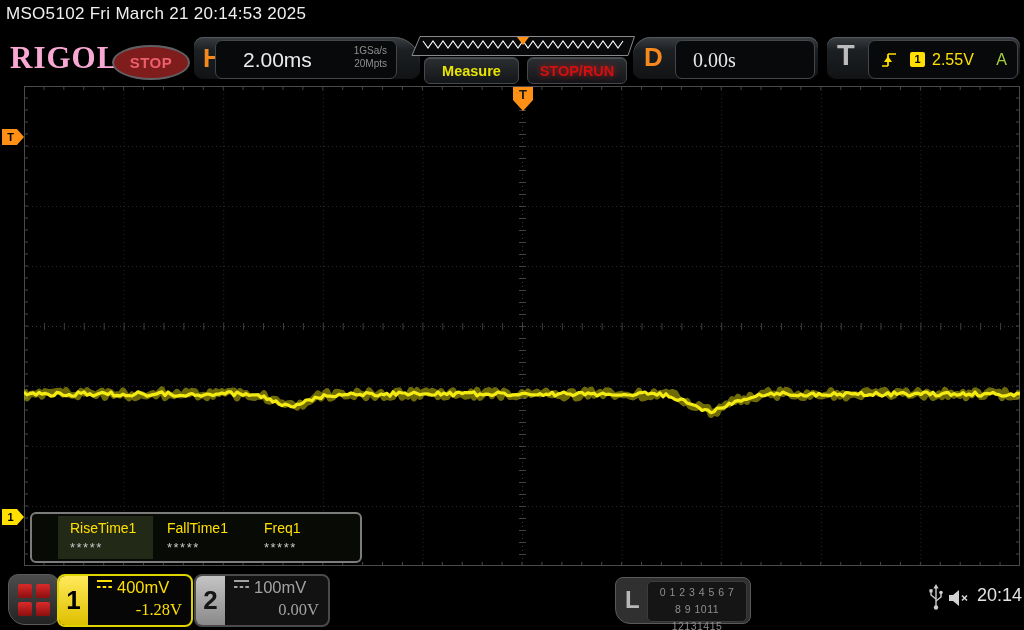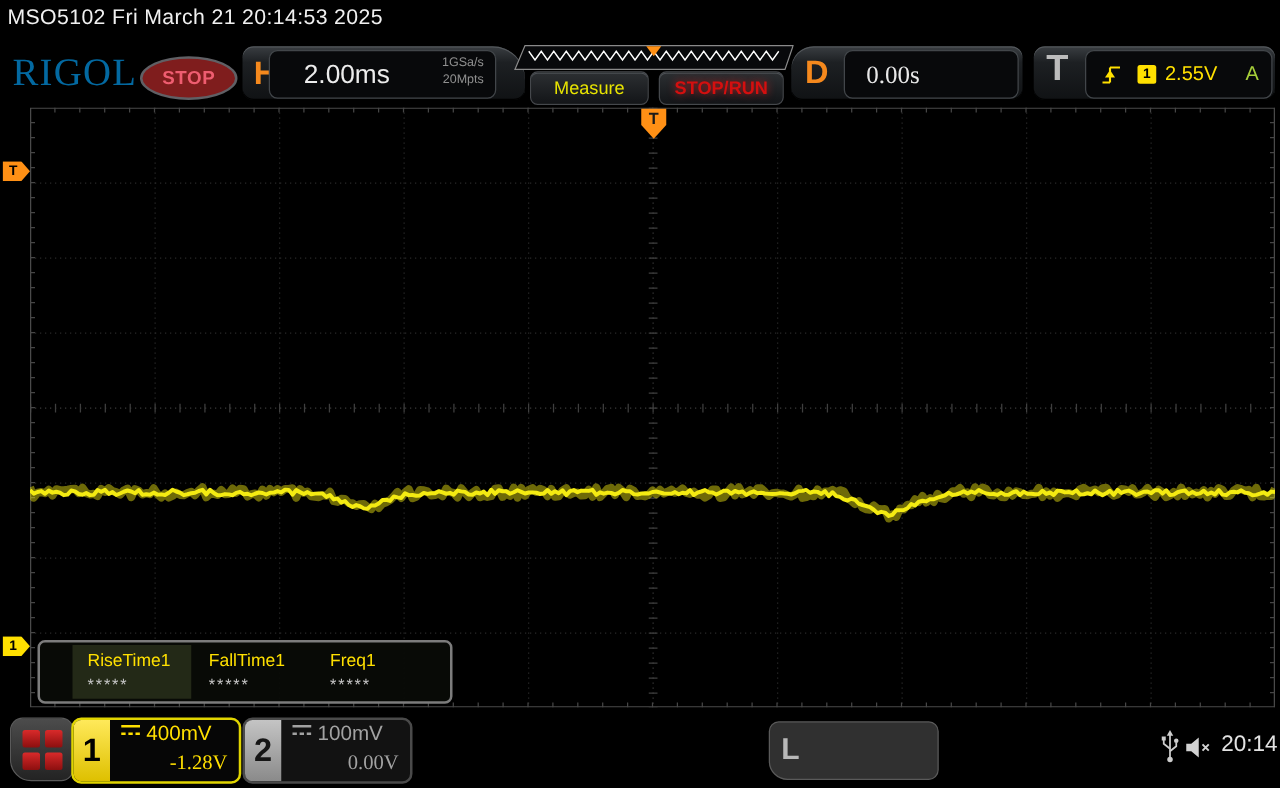--- a/index.html
+++ b/index.html
@@ -5,42 +5,42 @@
   html,body{margin:0;padding:0;background:#000;}
   body{width:1024px;height:630px;position:relative;overflow:hidden;
        font-family:"Liberation Sans","DejaVu Sans",sans-serif;-webkit-font-smoothing:antialiased;}
   .abs{position:absolute;}
 
   
   #titlebar{left:6px;top:4px;font-size:17px;color:#f0f0f0;letter-spacing:.3px;}
 
   
   #logo{left:10px;top:40px;font-family:"Liberation Serif","DejaVu Serif",serif;
-        font-weight:normal;font-size:31px;color:#0369a1;letter-spacing:1px;}
+        font-weight:bold;font-size:31px;color:#f9a8d4;letter-spacing:1px;}
   #stop-badge{left:112px;top:45px;width:74px;height:31px;background:#7f1d1d;
         border:2px solid #606065;border-radius:50%;display:flex;align-items:center;justify-content:center;}
   #stop-badge span{color:#ef5d70;font-weight:bold;font-size:15px;letter-spacing:.5px;}
 
   .hdr-block{background:linear-gradient(180deg,#3a3e42 0%,#1d2023 30%,#101214 100%);
         border-radius:9px;box-shadow:inset 0 1px 0 #54585c, inset 0 -1px 0 #000;}
   .hdr-inner{position:absolute;background:#08090b;border:1px solid #42464a;border-radius:7px;}
   .hdr-letter{position:absolute;font-weight:bold;}
 
   #h-block{left:194px;top:37px;width:226px;height:43px;border-top-right-radius:26px;}
   #h-letter{left:9px;top:6px;font-size:26px;color:#f5891d;}
   #h-inner{left:21px;top:3px;width:180px;height:37px;}
   #h-timebase{left:27px;top:7px;font-size:21px;color:#ececec;}
   #h-rates{right:9px;top:3px;text-align:right;font-size:10px;line-height:1.3;color:#8f8f8f;}
 
   #strip{left:411px;top:36px;width:224px;height:20px;}
   .hdr-btn{background:linear-gradient(180deg,#2c2f32,#131518);border:1px solid #45484c;
         border-radius:6px;display:flex;align-items:center;justify-content:center;
         box-shadow:inset 0 1px 0 #4c5054;}
   #measure-btn{left:424px;top:57px;width:93px;height:25px;}
-  #measure-btn span{color:#e8e400;font-weight:normal;font-size:14.5px;}
+  #measure-btn span{color:#e8e400;font-weight:bold;font-size:14.5px;}
   #stoprun-btn{left:527px;top:57px;width:98px;height:25px;}
   #stoprun-btn span{color:#d40f0f;font-weight:bold;font-size:14.5px;text-shadow:0 0 7px rgba(255,30,30,.65);}
 
   #d-block{left:633px;top:37px;width:185px;height:43px;border-top-left-radius:18px;}
   #d-letter{left:11px;top:5px;font-size:26px;color:#f5891d;}
   #d-inner{left:42px;top:3px;width:138px;height:37px;font-family:Liberation Serif, serif;}
   #d-value{left:17px;top:8px;font-size:20px;color:#e8e8e8;}
 
   #t-block{left:827px;top:37px;width:193px;height:43px;}
   #t-letter{left:10px;top:2px;font-size:29px;color:#bcbcbc;}
@@ -235,20 +235,24 @@
         <path d="M1,9 H16" stroke="currentColor" stroke-width="2" fill="none" stroke-dasharray="3.5,2.2"></path>
       </svg>
       <span>100mV</span>
     </div>
     <div class="ch-offset">0.00V</div>
   </div>
 </div>
 
 <div id="l-block" class="abs">
   <div id="l-letter">L</div>
+  <div id="l-inner">
+    <div>0 1 2 3  4 5 6 7</div>
+    <div>8 9 1011 12131415</div>
+  </div>
 </div>
 
 <svg id="usb-icon" class="abs" width="16" height="27" viewBox="0 0 16 27">
   <g stroke="#cdcdcd" stroke-width="1.4" fill="none">
     <path d="M8,4 V22"></path>
     <path d="M8,15 L3,11 V8"></path>
     <path d="M8,17 L13,13 V10"></path>
   </g>
   <polygon points="8,0 5.4,4.5 10.6,4.5" fill="#cdcdcd"></polygon>
   <rect x="1.4" y="5.2" width="3.2" height="3.2" fill="#cdcdcd"></rect>

